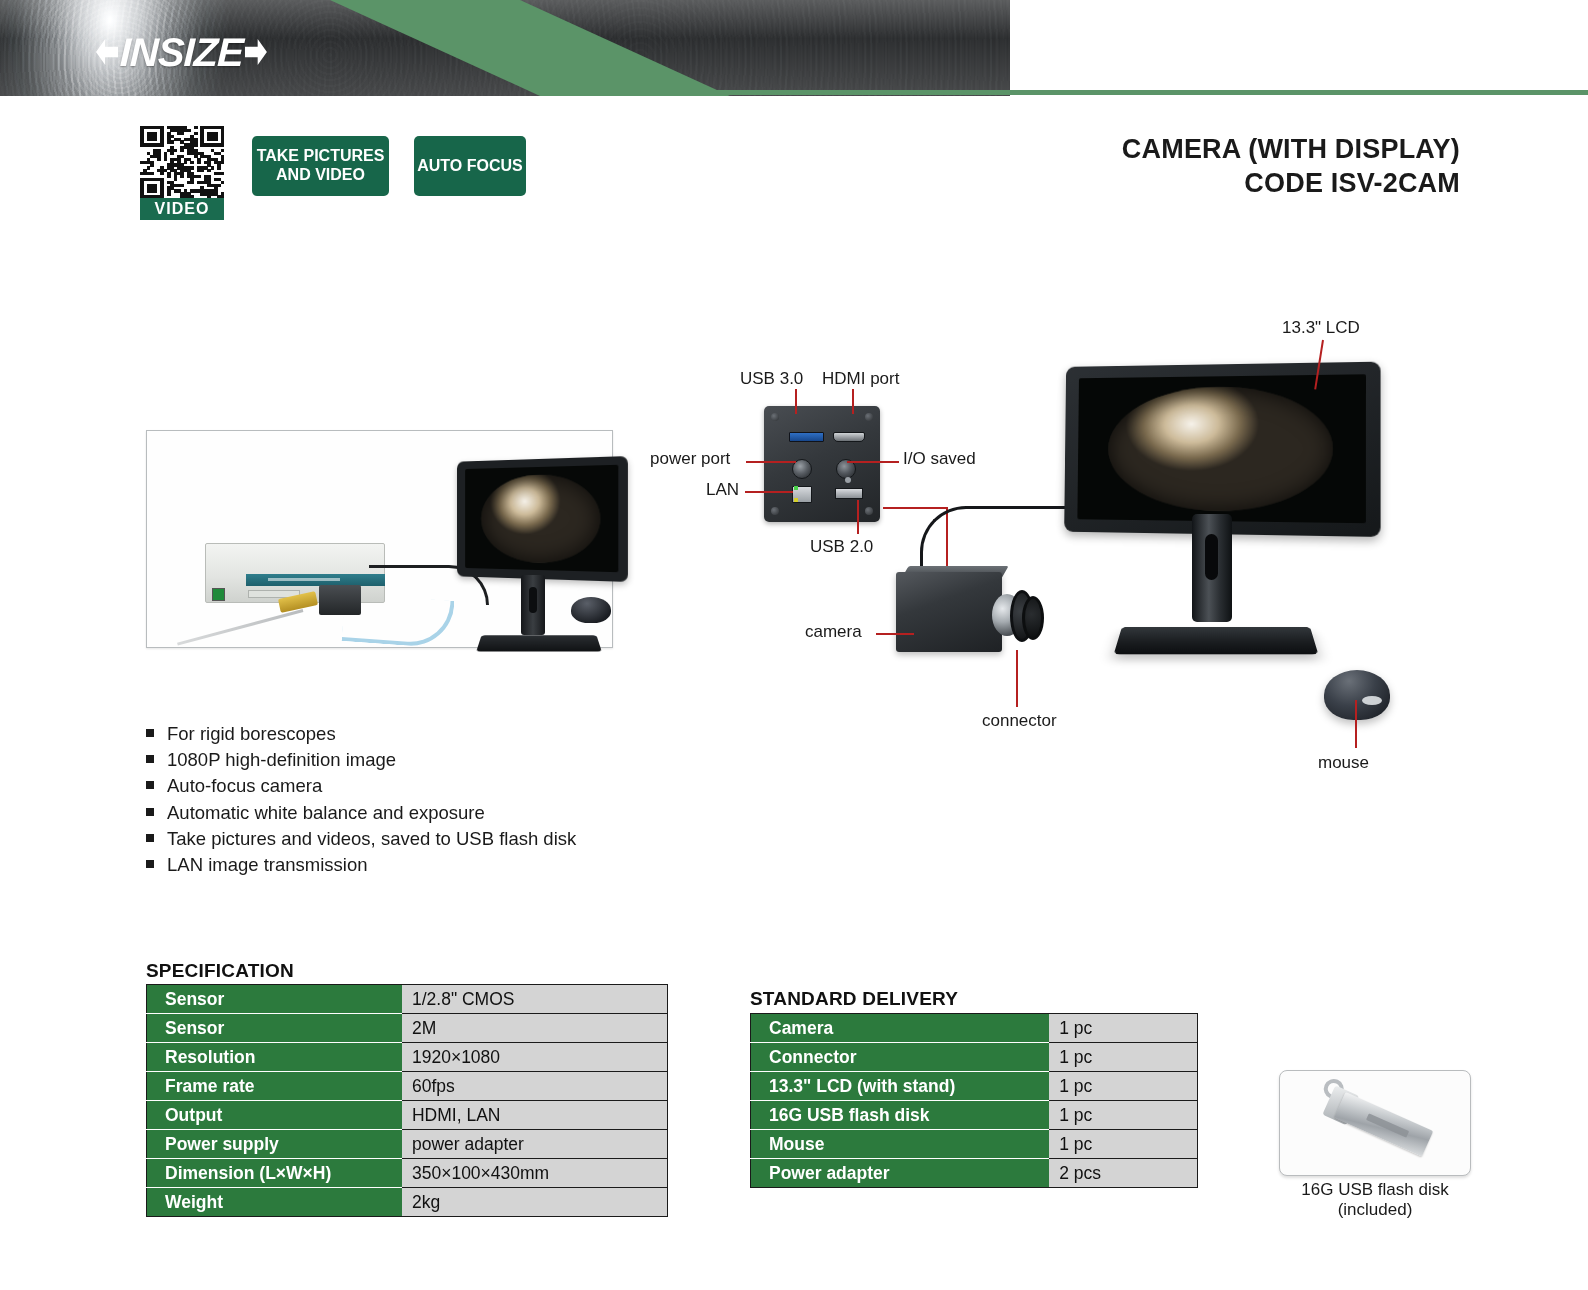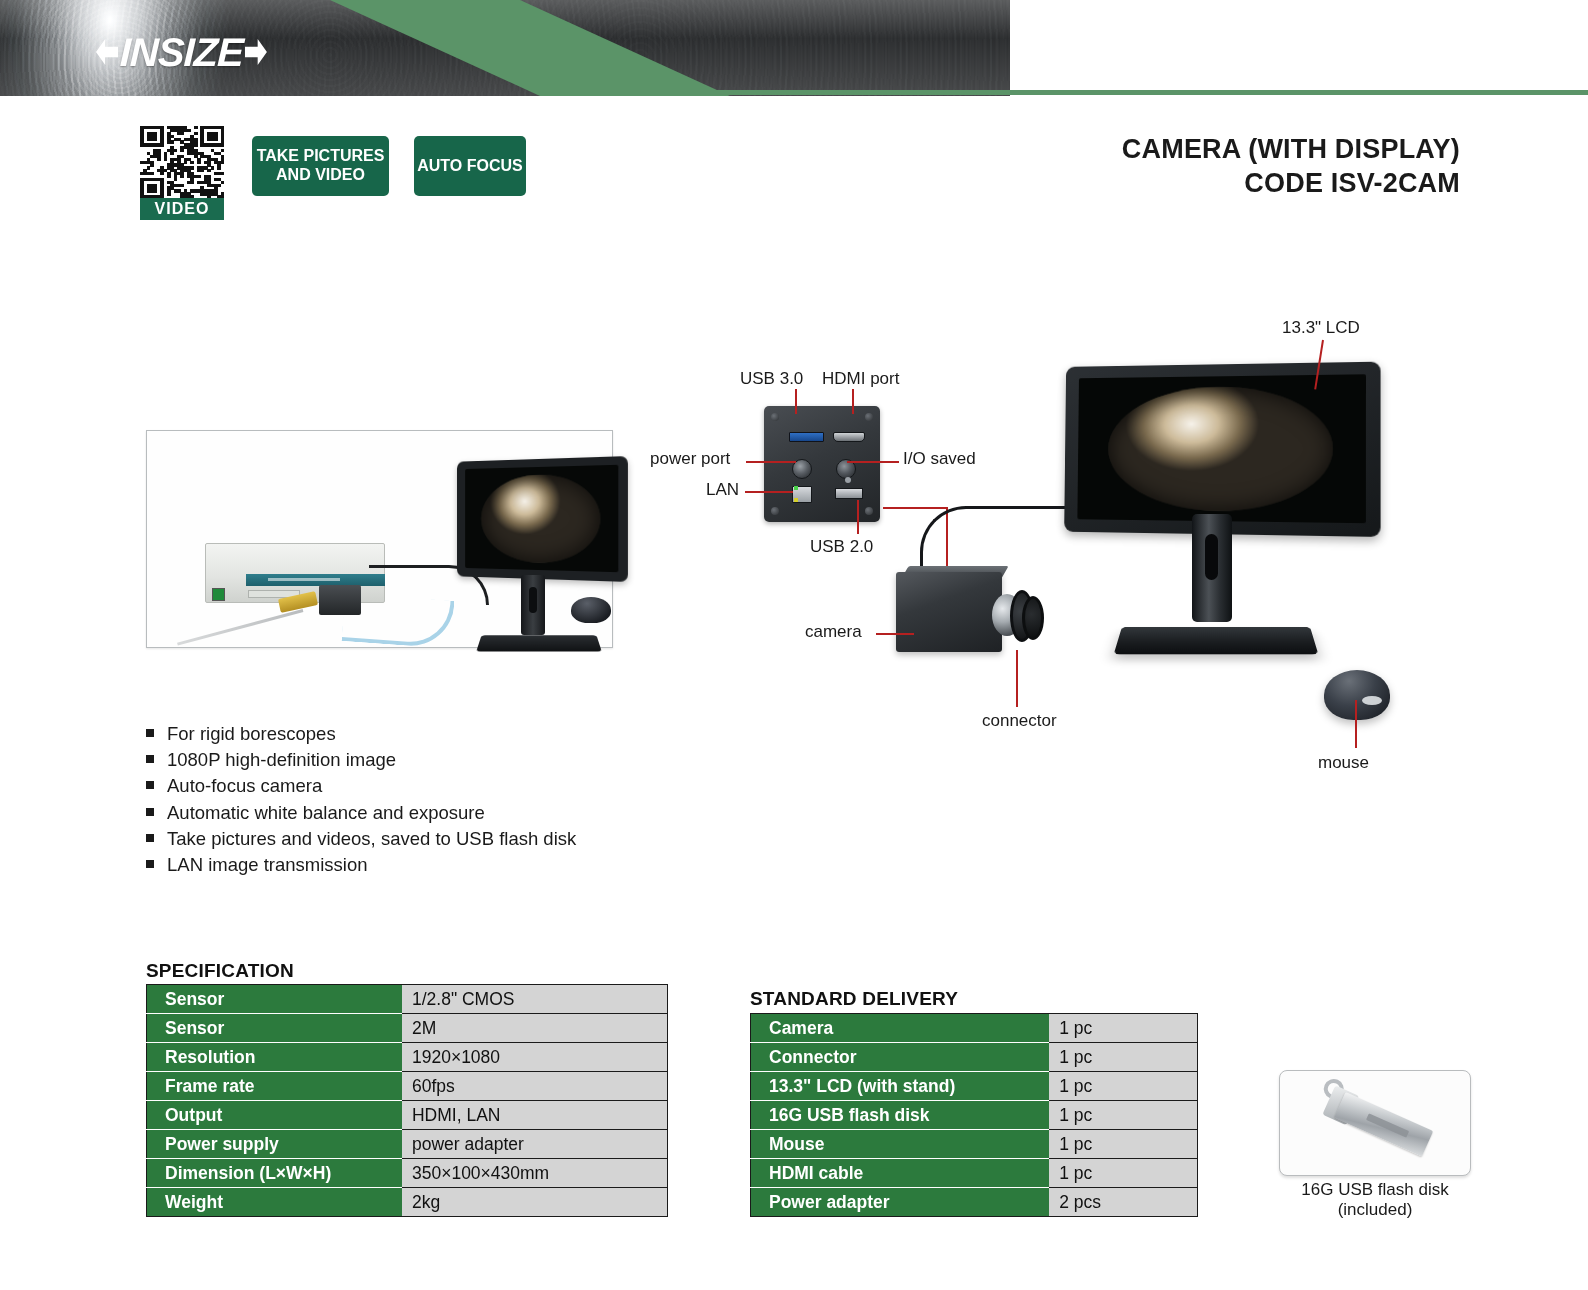--- a/index.html
+++ b/index.html
@@ -896,24 +896,20 @@
   </tr>
   <tr>
     <td class="k">16G USB flash disk</td>
     <td class="v">1 pc</td>
   </tr>
   <tr>
     <td class="k">Mouse</td>
     <td class="v">1 pc</td>
   </tr>
   <tr>
-    <td class="k">HDMI cable</td>
-    <td class="v">1 pc</td>
-  </tr>
-  <tr>
     <td class="k">Power adapter</td>
     <td class="v">2 pcs</td>
   </tr>
 </tbody>
   </table>
 
 <div id="usb-box">
   <div id="usb-drive">
     <div class="loop"></div>
     <div class="cap"></div>

